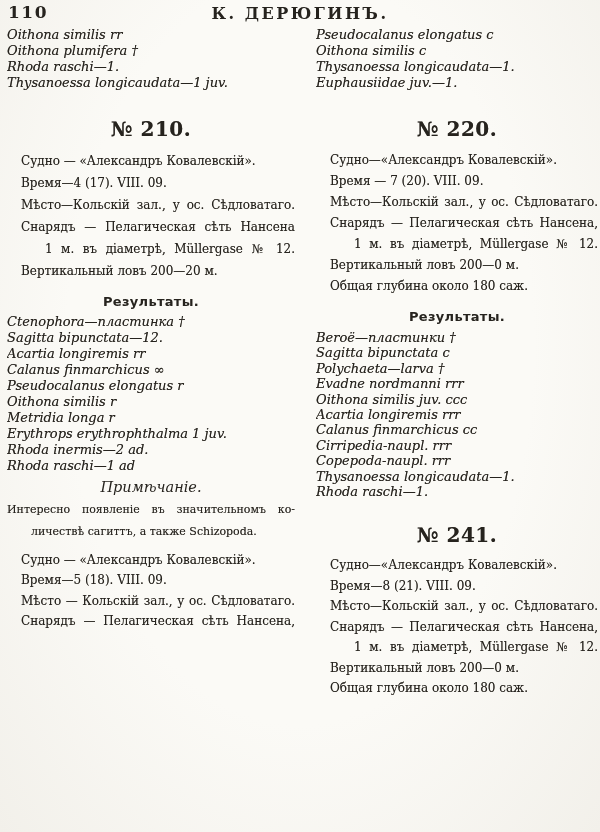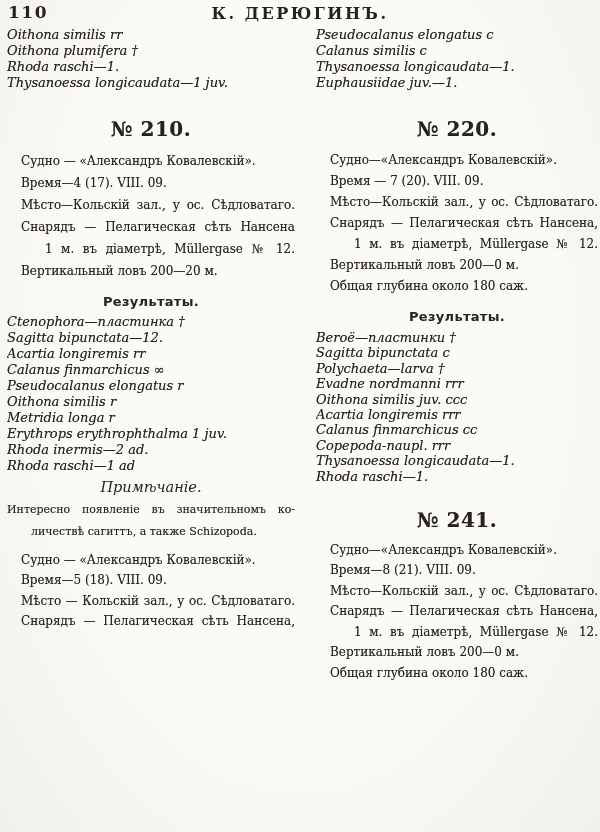--- a/index.html
+++ b/index.html
@@ -117,21 +117,21 @@
           <div class="body-line">Судно — «Александръ Ковалевскій».</div>
           <div class="body-line">Время—5 (18). VIII. 09.</div>
           <div class="body-line stretch">Мѣсто — Кольскій зал., у ос. Сѣдловатаго.</div>
           <div class="body-line stretch">Снарядъ — Пелагическая сѣть Нансена,</div>
         </div>
       </section>
     </div>
   <div class="col col-right">
       <div class="top-species species-list">
         <div class="species-line">Pseudocalanus elongatus c</div>
-        <div class="species-line">Calanus similis c</div>
+        <div class="species-line">Oithona similis c</div>
         <div class="species-line">Thysanoessa longicaudata—1.</div>
         <div class="species-line">Euphausiidae juv.—1.</div>
       </div>
       <section class="station s0">
         <div class="station-heading">№ 220.</div>
         <div class="body">
           <div class="body-line">Судно—«Александръ Ковалевскій».</div>
           <div class="body-line">Время — 7 (20). VIII. 09.</div>
           <div class="body-line stretch">Мѣсто—Кольскій зал., у ос. Сѣдловатаго.</div>
           <div class="body-line stretch">Снарядъ — Пелагическая сѣть Нансена,</div>
@@ -141,20 +141,21 @@
         </div>
         <div class="results-heading">Результаты.</div>
         <div class="species-list results">
           <div class="species-line">Beroë—пластинки †</div>
           <div class="species-line">Sagitta bipunctata c</div>
           <div class="species-line">Polychaeta—larva †</div>
           <div class="species-line">Evadne nordmanni rrr</div>
           <div class="species-line">Oithona similis juv. ccc</div>
           <div class="species-line">Acartia longiremis rrr</div>
           <div class="species-line">Calanus finmarchicus cc</div>
+          <div class="species-line">Cirripedia-naupl. rrr</div>
           <div class="species-line">Copepoda-naupl. rrr</div>
           <div class="species-line">Thysanoessa longicaudata—1.</div>
           <div class="species-line">Rhoda raschi—1.</div>
         </div>
       </section>
       <section class="station s1">
         <div class="station-heading">№ 241.</div>
         <div class="body">
           <div class="body-line">Судно—«Александръ Ковалевскій».</div>
           <div class="body-line">Время—8 (21). VIII. 09.</div>

